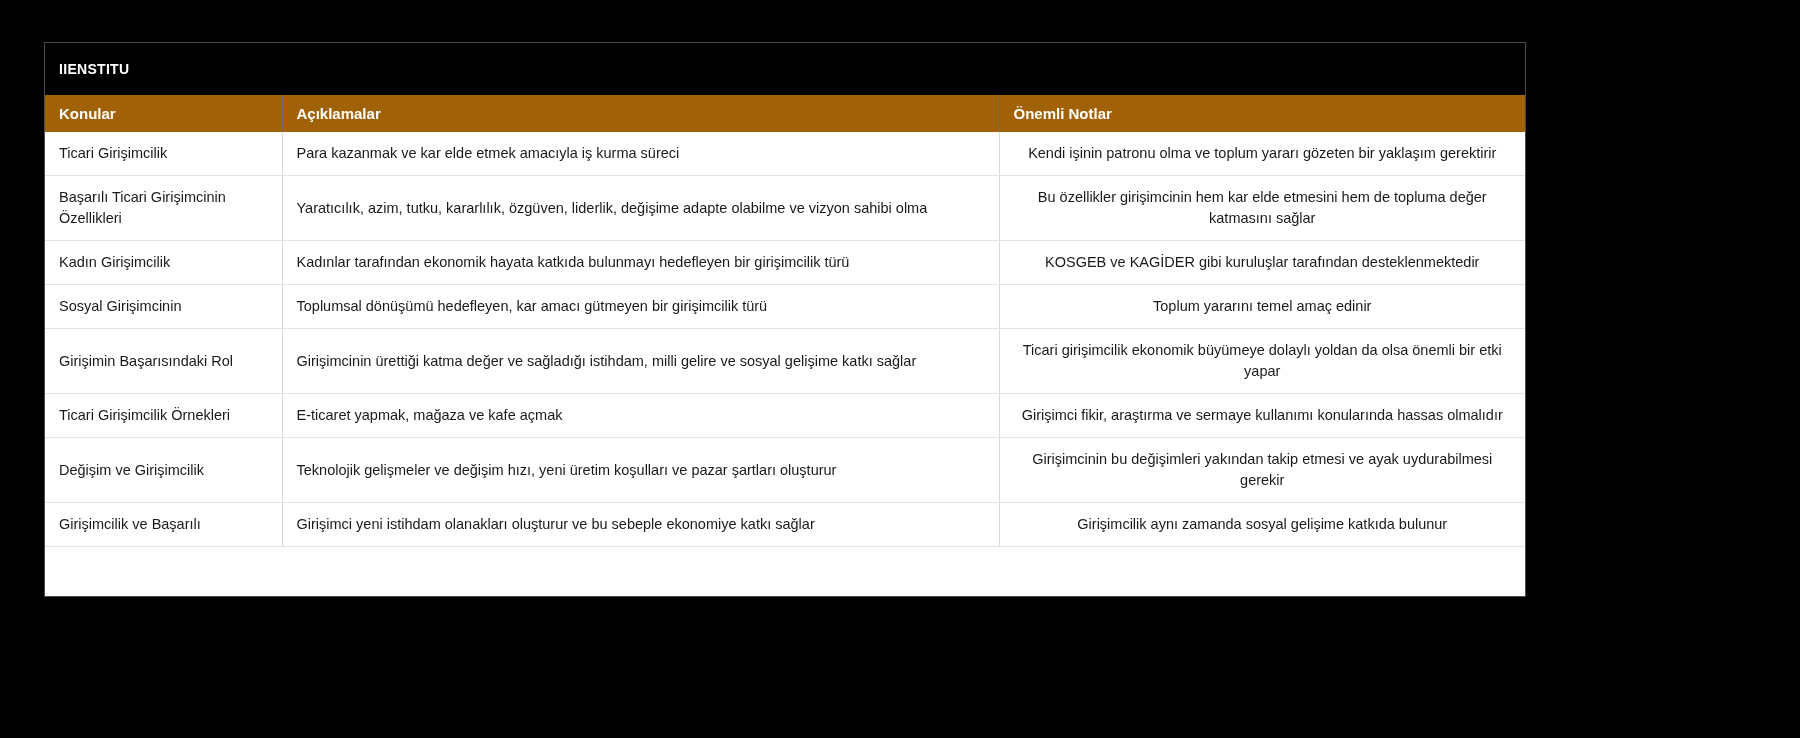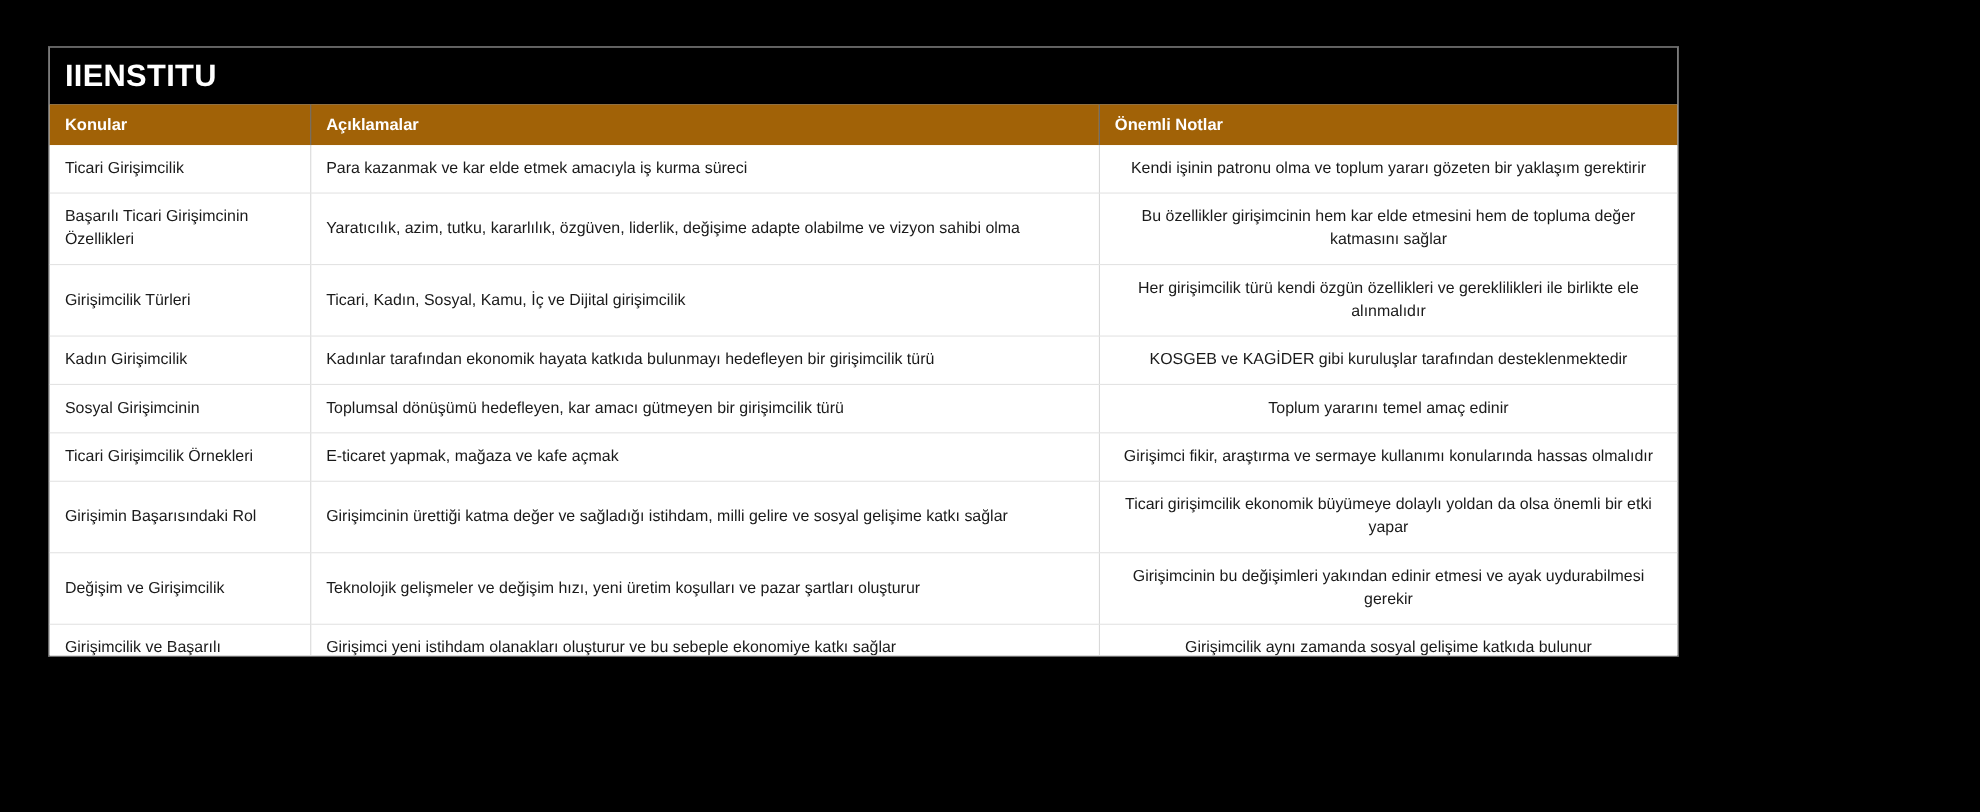--- a/index.html
+++ b/index.html
@@ -37,21 +37,21 @@
   .brand-bar {
     height: 52px;
     background: #000000;
     display: flex;
     align-items: center;
     padding-left: 14px;
     box-sizing: border-box;
   }
   .brand-title {
     color: #ffffff;
-    font-size: 28px;
+    font-size: 14px;
     font-weight: bold;
     letter-spacing: 0.3px;
   }
 
   table.data-table {
     width: 100%;
     border-collapse: collapse;
     table-layout: fixed;
   }
 
@@ -114,48 +114,43 @@
           <td>Ticari Girişimcilik</td>
           <td>Para kazanmak ve kar elde etmek amacıyla iş kurma süreci</td>
           <td>Kendi işinin patronu olma ve toplum yararı gözeten bir yaklaşım gerektirir</td>
         </tr>
         <tr>
           <td>Başarılı Ticari Girişimcinin Özellikleri</td>
           <td>Yaratıcılık, azim, tutku, kararlılık, özgüven, liderlik, değişime adapte olabilme ve vizyon sahibi olma</td>
           <td>Bu özellikler girişimcinin hem kar elde etmesini hem de topluma değer katmasını sağlar</td>
         </tr>
         <tr>
-          <td>Girişimcilik Türleri</td>
-          <td>Ticari, Kadın, Sosyal, Kamu, İç ve Dijital girişimcilik</td>
-          <td>Her girişimcilik türü kendi özgün özellikleri ve gereklilikleri ile birlikte ele alınmalıdır</td>
-        </tr>
-        <tr>
           <td>Kadın Girişimcilik</td>
           <td>Kadınlar tarafından ekonomik hayata katkıda bulunmayı hedefleyen bir girişimcilik türü</td>
           <td>KOSGEB ve KAGİDER gibi kuruluşlar tarafından desteklenmektedir</td>
         </tr>
         <tr>
           <td>Sosyal Girişimcinin</td>
           <td>Toplumsal dönüşümü hedefleyen, kar amacı gütmeyen bir girişimcilik türü</td>
           <td>Toplum yararını temel amaç edinir</td>
         </tr>
         <tr>
+          <td>Girişimin Başarısındaki Rol</td>
+          <td>Girişimcinin ürettiği katma değer ve sağladığı istihdam, milli gelire ve sosyal gelişime katkı sağlar</td>
+          <td>Ticari girişimcilik ekonomik büyümeye dolaylı yoldan da olsa önemli bir etki yapar</td>
+        </tr>
+        <tr>
           <td>Ticari Girişimcilik Örnekleri</td>
           <td>E-ticaret yapmak, mağaza ve kafe açmak</td>
           <td>Girişimci fikir, araştırma ve sermaye kullanımı konularında hassas olmalıdır</td>
         </tr>
         <tr>
-          <td>Girişimin Başarısındaki Rol</td>
-          <td>Girişimcinin ürettiği katma değer ve sağladığı istihdam, milli gelire ve sosyal gelişime katkı sağlar</td>
-          <td>Ticari girişimcilik ekonomik büyümeye dolaylı yoldan da olsa önemli bir etki yapar</td>
-        </tr>
-        <tr>
           <td>Değişim ve Girişimcilik</td>
           <td>Teknolojik gelişmeler ve değişim hızı, yeni üretim koşulları ve pazar şartları oluşturur</td>
-          <td>Girişimcinin bu değişimleri yakından edinir etmesi ve ayak uydurabilmesi gerekir</td>
+          <td>Girişimcinin bu değişimleri yakından takip etmesi ve ayak uydurabilmesi gerekir</td>
         </tr>
         <tr>
           <td>Girişimcilik ve Başarılı</td>
           <td>Girişimci yeni istihdam olanakları oluşturur ve bu sebeple ekonomiye katkı sağlar</td>
           <td>Girişimcilik aynı zamanda sosyal gelişime katkıda bulunur</td>
         </tr>
 
       </tbody>
     </table>
 

